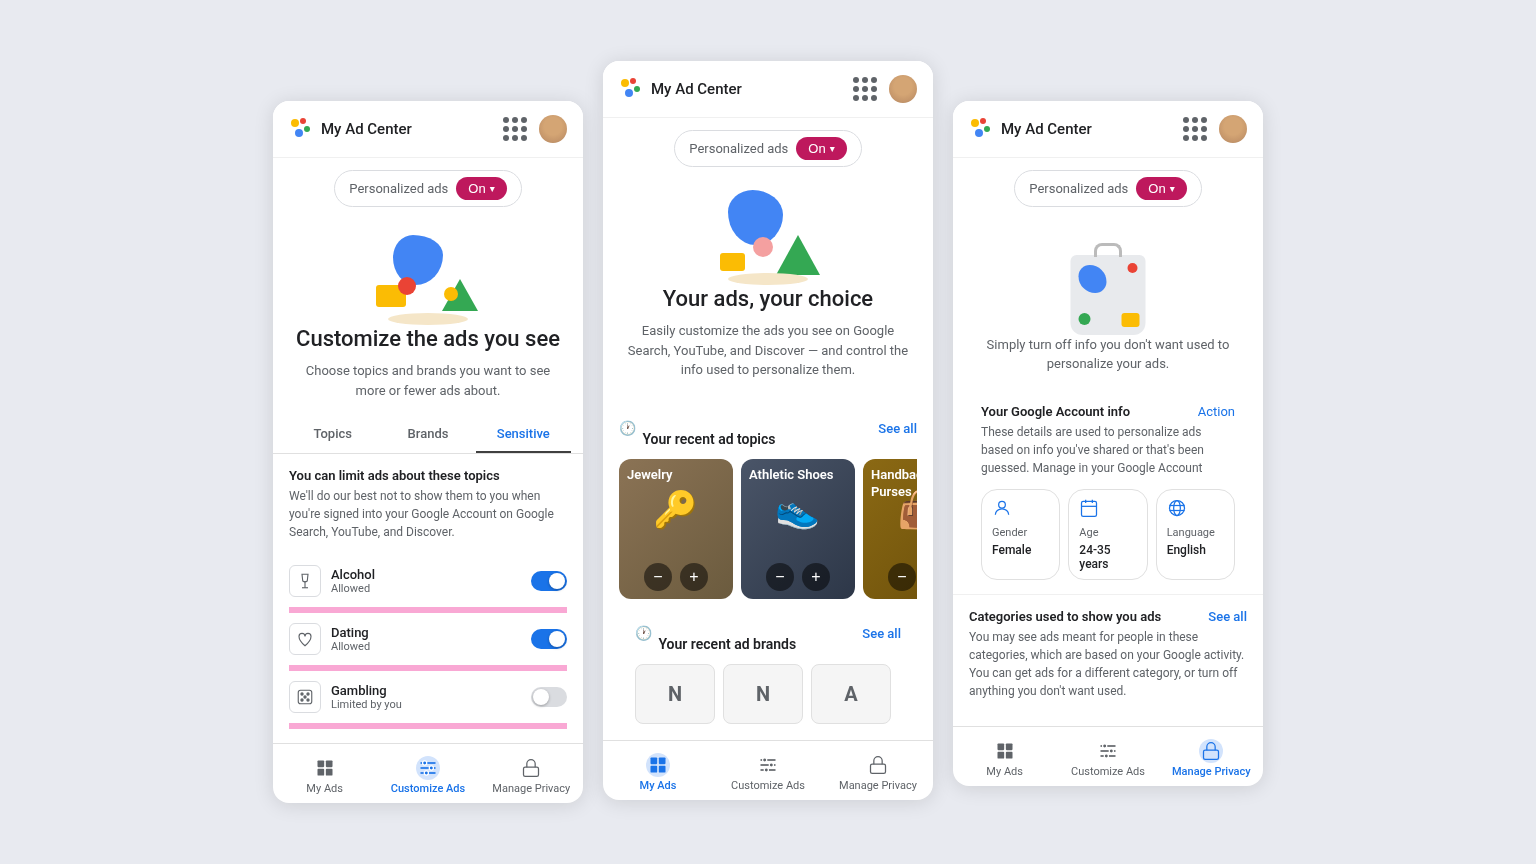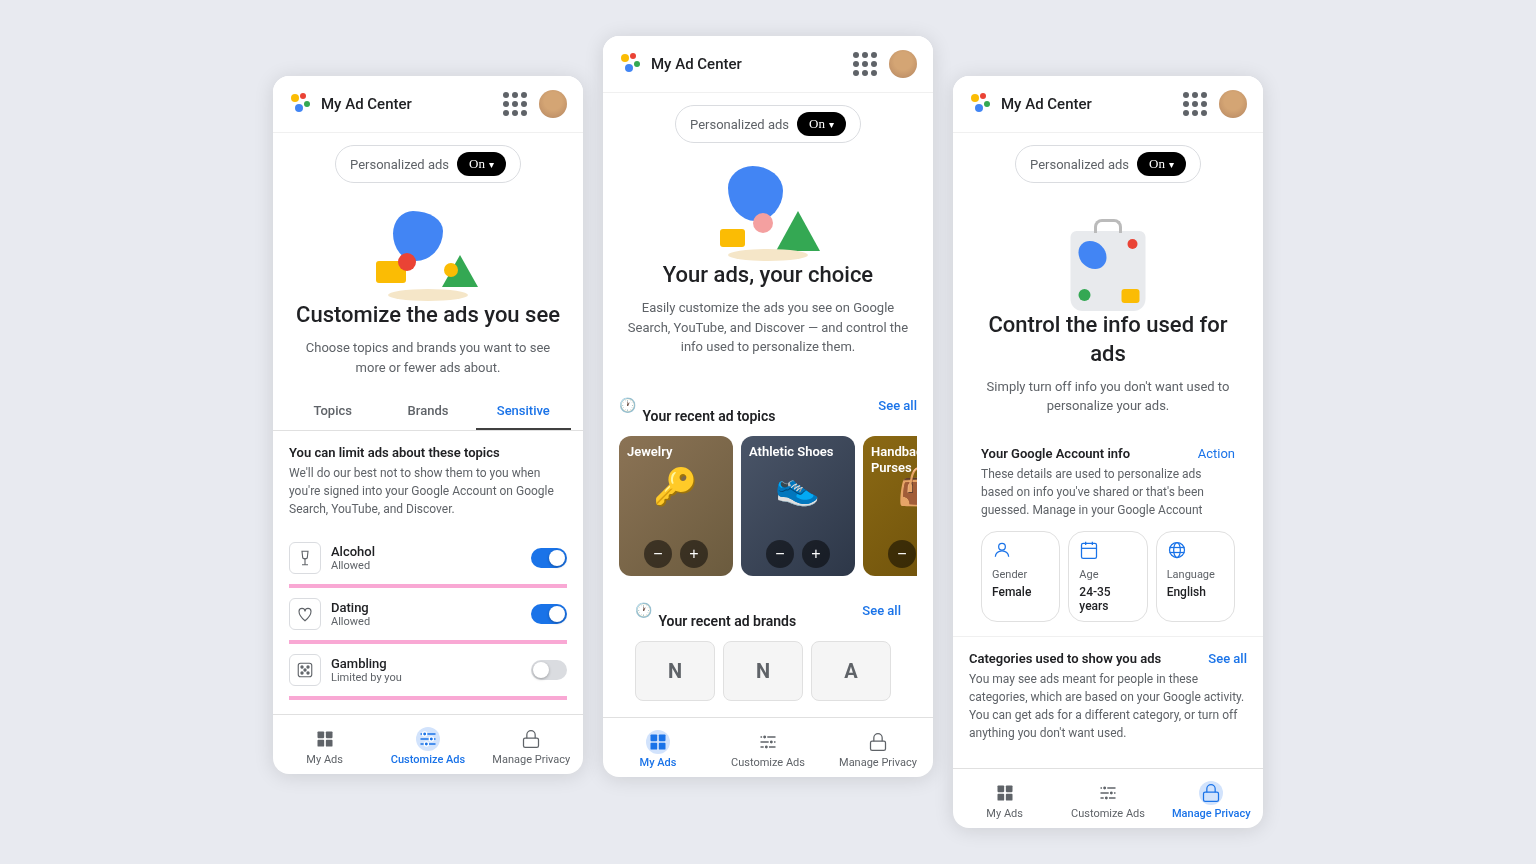--- a/index.html
+++ b/index.html
@@ -83,32 +83,31 @@
       align-items: center;
       border: 1px solid #dadce0;
       border-radius: 20px;
       padding: 6px 14px;
       gap: 8px;
       font-size: 13px;
       color: #202124;
     }
     .ads-toggle-pill .label { font-size: 13px; color: #5f6368; }
     .toggle-btn {
-      background: #000000;
+      background: #be185d;
       color: #fff;
       border: none;
       border-radius: 14px;
       padding: 4px 12px;
       font-size: 13px;
       font-weight: 500;
       cursor: pointer;
       display: flex;
       align-items: center;
       gap: 4px;
-      font-family: Liberation Serif, serif;
     }
     .toggle-btn .arrow { font-size: 10px; }
 
     
     .hero {
       display: flex;
       flex-direction: column;
       align-items: center;
       padding: 10px 20px 16px;
       text-align: center;
@@ -190,21 +189,21 @@
     .sensitive-desc {
       font-size: 12px;
       color: #5f6368;
       line-height: 1.5;
       margin-bottom: 14px;
     }
     .topic-item {
       display: flex;
       align-items: center;
       padding: 10px 0;
-      border-bottom: 4px solid #f9a8d4;
+      border-bottom: 6px solid #f9a8d4;
     }
     .topic-icon {
       width: 32px; height: 32px;
       border: 1px solid #dadce0;
       border-radius: 6px;
       display: flex;
       align-items: center;
       justify-content: center;
       margin-right: 10px;
       font-size: 14px;
@@ -746,21 +745,20 @@
     <div class="hero">
       <div style="position:relative;width:120px;height:110px;">
         <div style="position:absolute;bottom:0;left:50%;transform:translateX(-50%);width:75px;height:80px;background:#e8eaed;border-radius:6px 6px 12px 12px;">
           <div style="position:absolute;top:10px;left:8px;width:28px;height:28px;background:#4285f4;border-radius:40% 60%;"></div>
           <div style="position:absolute;bottom:8px;right:6px;width:18px;height:14px;background:#fbbc04;border-radius:3px;"></div>
           <div style="position:absolute;bottom:10px;left:8px;width:12px;height:12px;background:#34a853;border-radius:50%;"></div>
           <div style="position:absolute;top:8px;right:8px;width:10px;height:10px;background:#ea4335;border-radius:50%;"></div>
         </div>
         <div style="position:absolute;bottom:78px;left:50%;transform:translateX(-50%);width:28px;height:14px;border:3px solid #bbb;border-bottom:none;border-radius:8px 8px 0 0;"></div>
       </div>
-      <h2 class="hero-title">Control the info used for ads</h2>
       <p class="hero-desc">Simply turn off info you don't want used to personalize your ads.</p>
     </div>
 
     <div class="info-section">
       <div class="info-section-header">
         <span class="info-section-title">Your Google Account info</span>
         <span class="action-link">Action</span>
       </div>
       <p class="info-desc">These details are used to personalize ads based on info you've shared or that's been guessed. Manage in your Google Account</p>
       <div class="account-info-grid">

